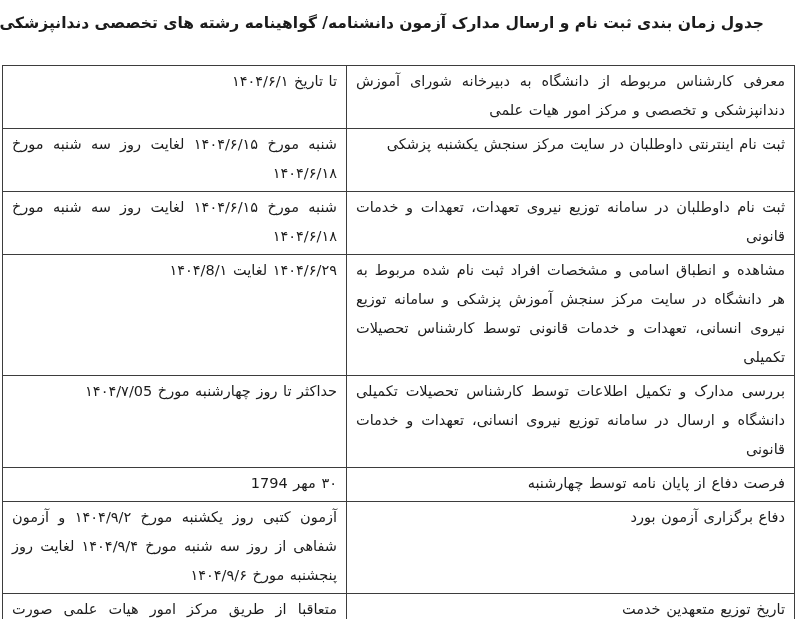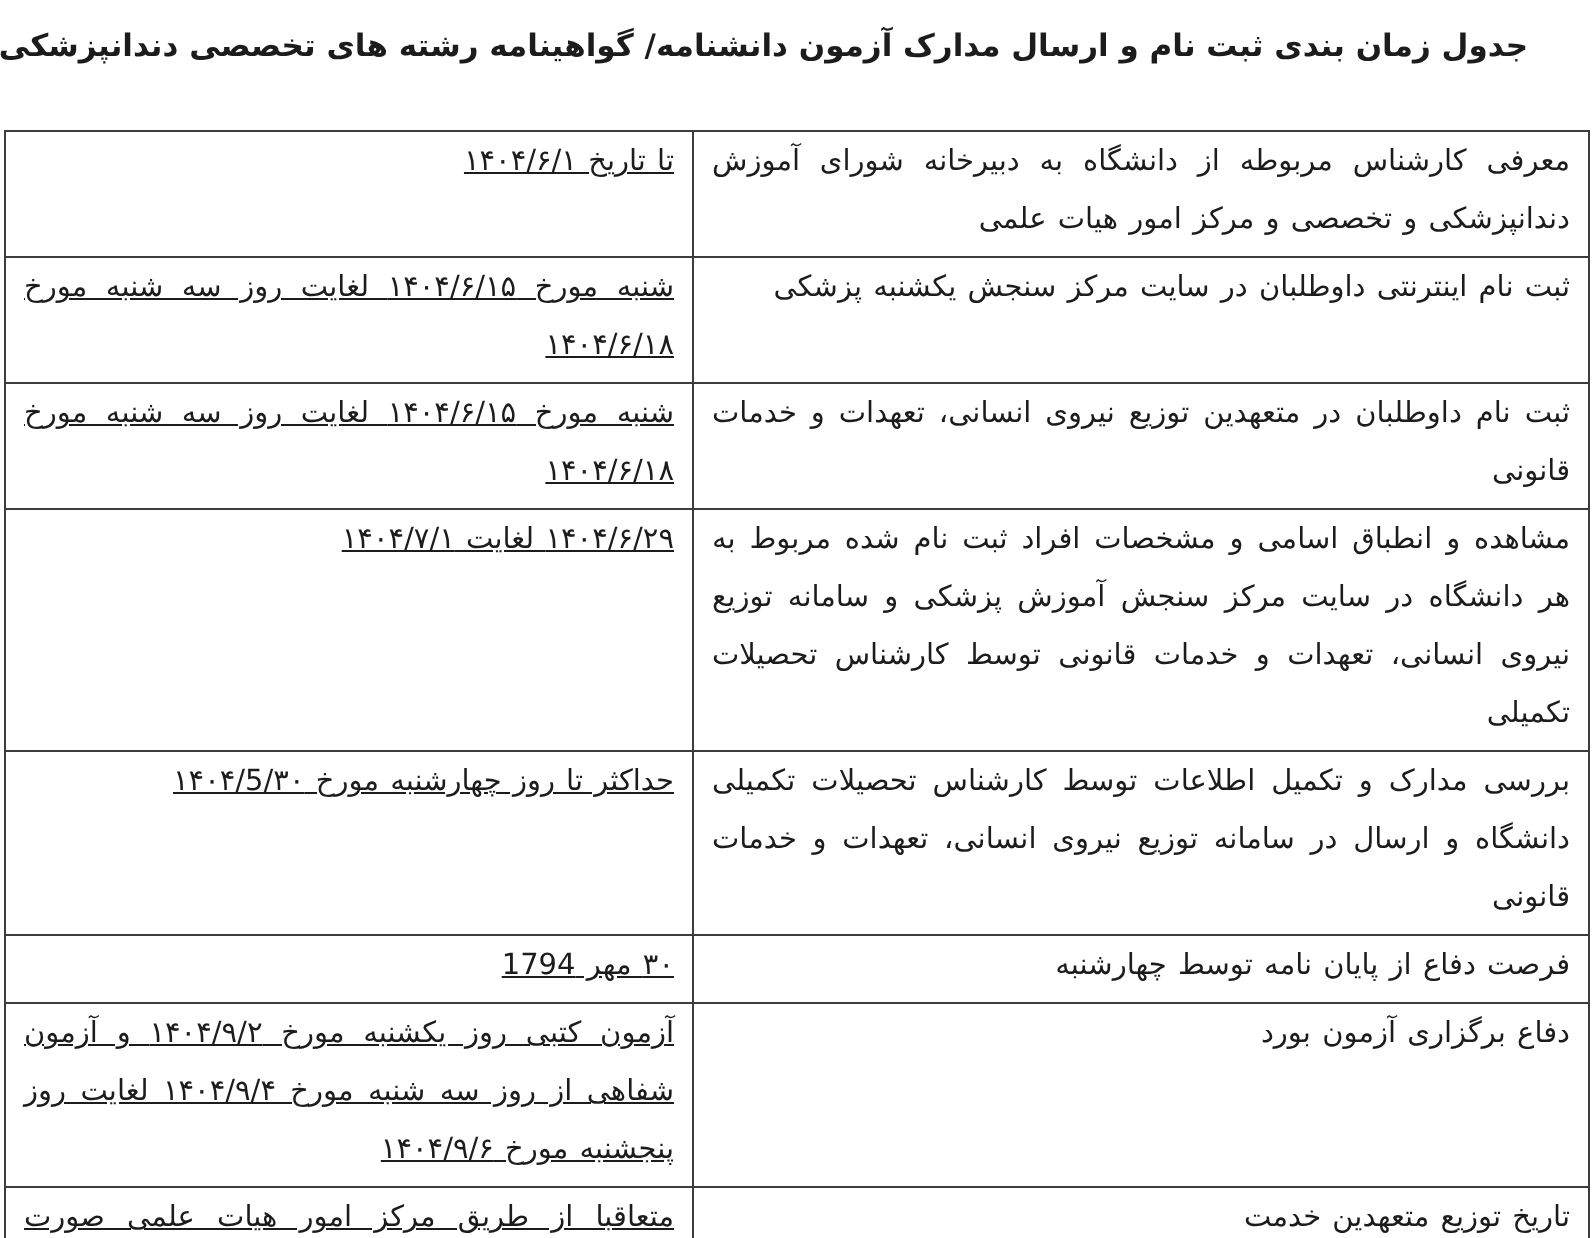--- a/index.html
+++ b/index.html
@@ -34,21 +34,21 @@
   table.schedule td {
     border: 1px solid #3d3d3d;
     vertical-align: top;
     font-size: 14.5px;
     line-height: 29px;
     padding: 1px 9px 3px 9px;
     text-align: justify;
     word-spacing: 1px;
   }
   td.task-cell { width: 448px; }
-  td.date-cell { width: 344px; text-decoration: underline; }
+  td.date-cell { width: 344px; }
   tr.r1 { height: 61px; }
   tr.r2 { height: 60px; }
   tr.r3 { height: 58px; }
   tr.r4 { height: 88px; }
   tr.r5 { height: 88px; }
   tr.r6 { height: 34px; }
   tr.r7 { height: 87px; }
   tr.r8 { height: 66px; }
 </style>
 </head>
@@ -62,30 +62,30 @@
     <tbody>
       <tr class="r1">
         <td class="task-cell">معرفی کارشناس مربوطه از دانشگاه به دبیرخانه شورای آموزش دندانپزشکی و تخصصی و مرکز امور هیات علمی</td>
         <td class="date-cell">تا تاریخ ۱۴۰۴/۶/۱</td>
       </tr>
       <tr class="r2">
         <td class="task-cell">ثبت نام اینترنتی داوطلبان در سایت مرکز سنجش یکشنبه پزشکی</td>
         <td class="date-cell">شنبه مورخ ۱۴۰۴/۶/۱۵ لغایت روز سه شنبه مورخ ۱۴۰۴/۶/۱۸</td>
       </tr>
       <tr class="r3">
-        <td class="task-cell">ثبت نام داوطلبان در متعهدین توزیع نیروی انسانی، تعهدات و خدمات قانونی</td>
+        <td class="task-cell">ثبت نام داوطلبان در سامانه توزیع نیروی تعهدات، تعهدات و خدمات قانونی</td>
         <td class="date-cell">شنبه مورخ ۱۴۰۴/۶/۱۵ لغایت روز سه شنبه مورخ ۱۴۰۴/۶/۱۸</td>
       </tr>
       <tr class="r4">
         <td class="task-cell">مشاهده و انطباق اسامی و مشخصات افراد ثبت نام شده مربوط به هر دانشگاه در سایت مرکز سنجش آموزش پزشکی و سامانه توزیع نیروی انسانی، تعهدات و خدمات قانونی توسط کارشناس تحصیلات تکمیلی</td>
-        <td class="date-cell">۱۴۰۴/۶/۲۹ لغایت ۱۴۰۴/۷/۱</td>
+        <td class="date-cell">۱۴۰۴/۶/۲۹ لغایت ۱۴۰۴/8/۱</td>
       </tr>
       <tr class="r5">
         <td class="task-cell">بررسی مدارک و تکمیل اطلاعات توسط کارشناس تحصیلات تکمیلی دانشگاه و ارسال در سامانه توزیع نیروی انسانی، تعهدات و خدمات قانونی</td>
-        <td class="date-cell">حداکثر تا روز چهارشنبه مورخ ۱۴۰۴/5/۳۰</td>
+        <td class="date-cell">حداکثر تا روز چهارشنبه مورخ ۱۴۰۴/۷/05</td>
       </tr>
       <tr class="r6">
         <td class="task-cell">فرصت دفاع از پایان نامه توسط چهارشنبه</td>
         <td class="date-cell">۳۰ مهر 1794</td>
       </tr>
       <tr class="r7">
         <td class="task-cell">دفاع برگزاری آزمون بورد</td>
         <td class="date-cell">آزمون کتبی روز یکشنبه مورخ ۱۴۰۴/۹/۲ و آزمون شفاهی از روز سه شنبه مورخ ۱۴۰۴/۹/۴ لغایت روز پنجشنبه مورخ ۱۴۰۴/۹/۶</td>
       </tr>
       <tr class="r8">

